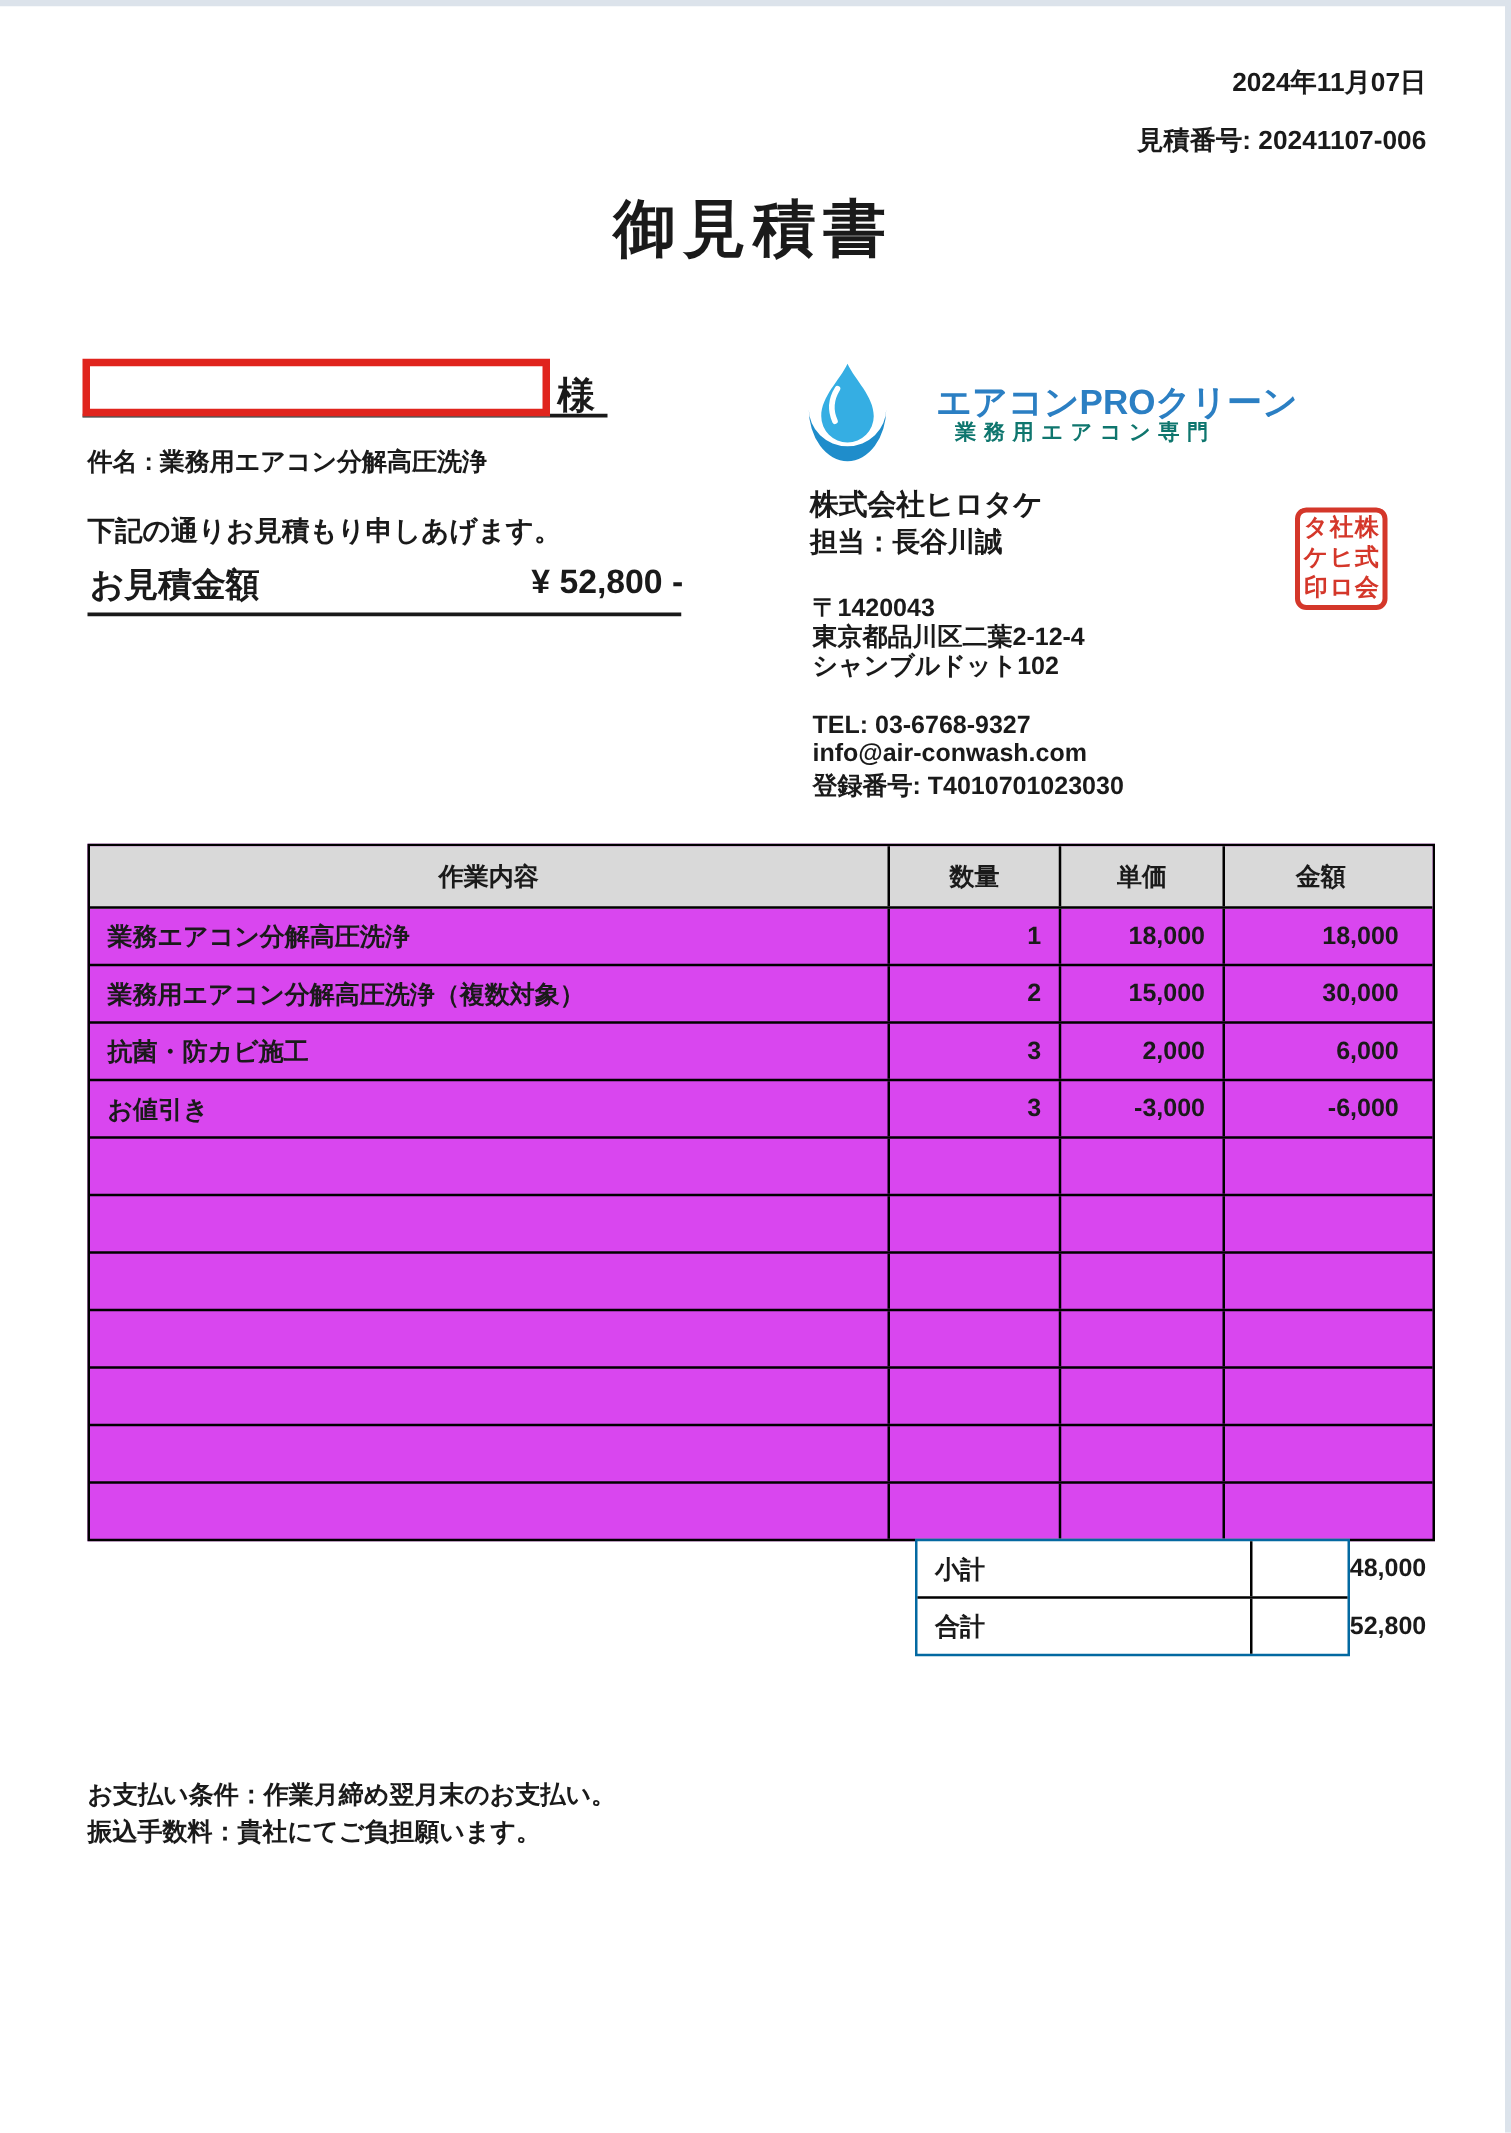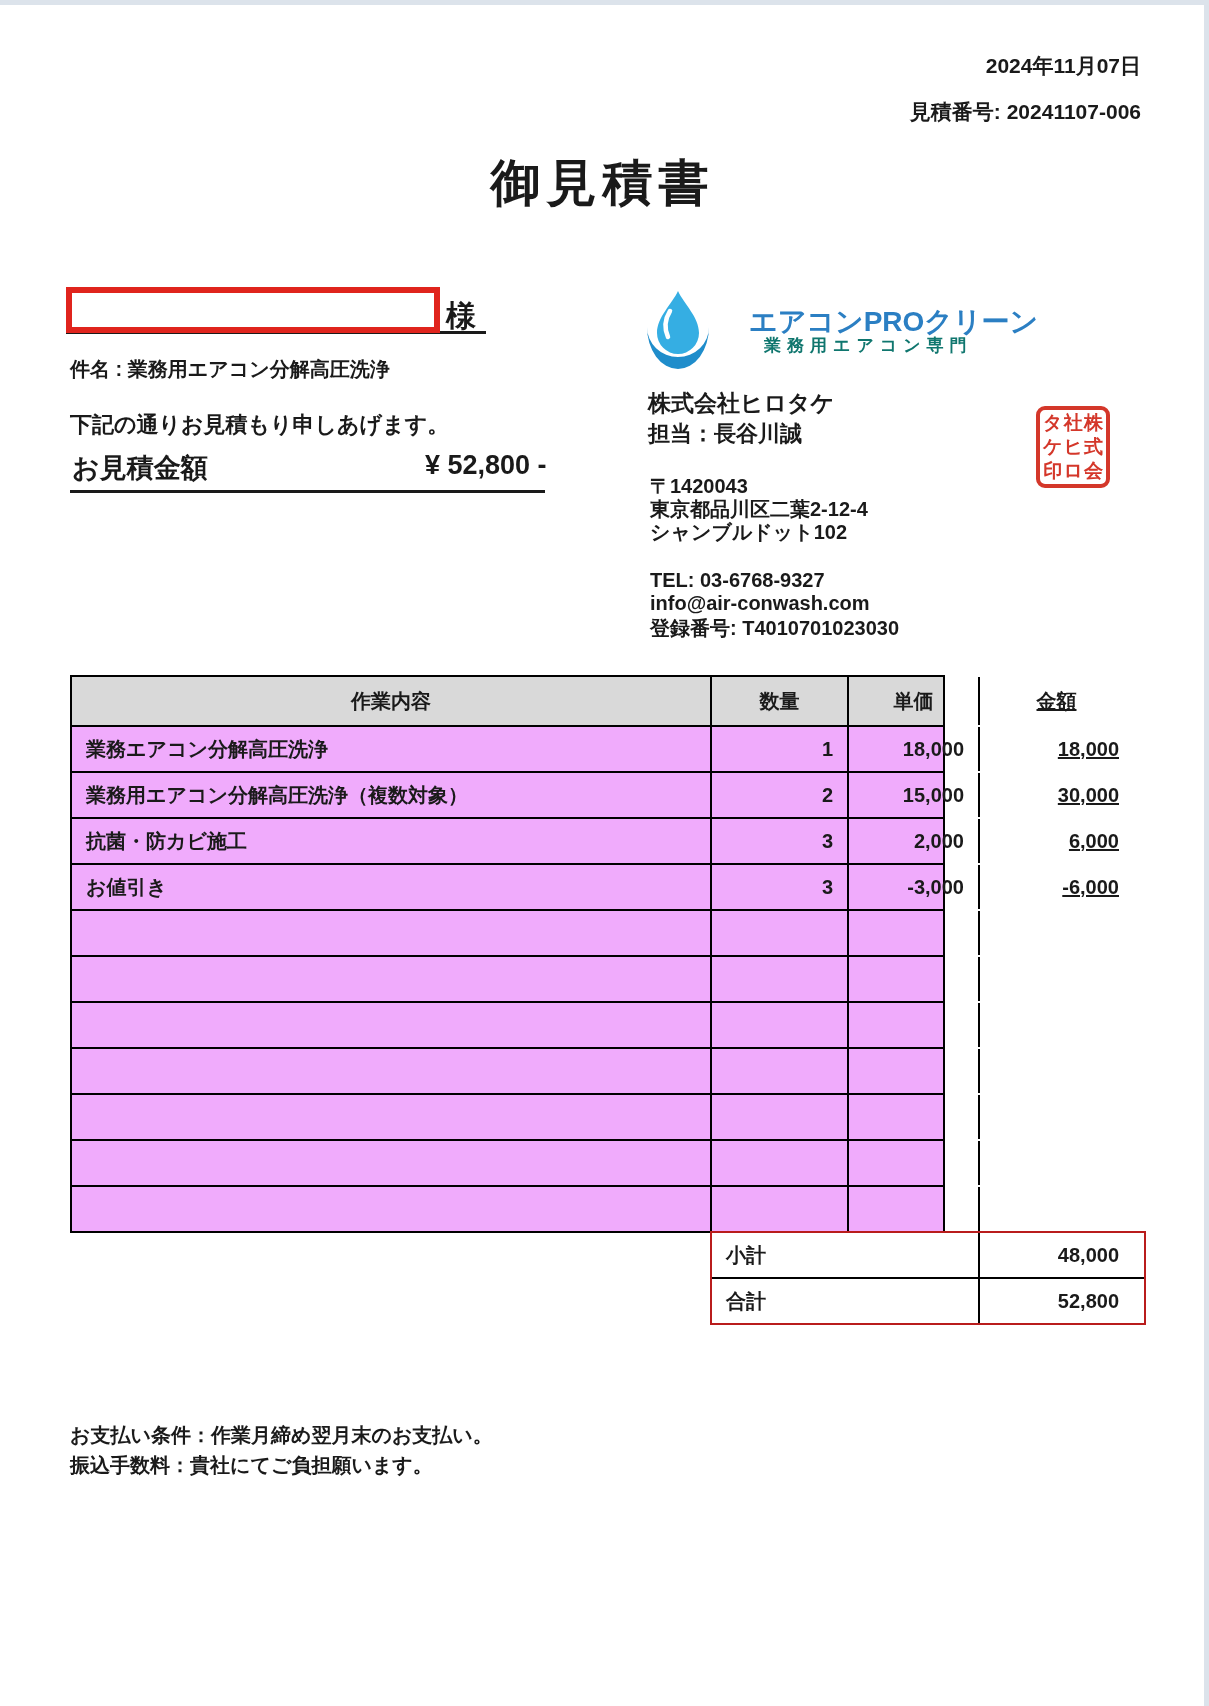--- a/index.html
+++ b/index.html
@@ -53,32 +53,32 @@
   .seal {
     top:406px; left:1036px; width:74px; height:82px;
     border:4px solid #d4372a; border-radius:9px;
     display:flex; flex-direction:row-reverse; justify-content:center; align-items:center;
     gap:1px; color:#d4372a; background:rgba(255,255,255,0);
   }
   .seal-col { display:flex; flex-direction:column; align-items:center; }
   .seal-char { font-size:19px; line-height:24px; font-weight:700; }
 
   
-  .items-table { top:675px; left:70px; width:875px; border:2px solid #000; background:#f0abfc; }
+  .items-table { top:675px; left:70px; width:1078px; border:2px solid #000; background:#d946ef; }
   .t-row { display:grid; grid-template-columns:640px 137px 131px 153px; height:46px; border-bottom:2px solid #000; }
   .t-row:last-child { height:44px; border-bottom:none; }
   .t-head { height:50px; background:#d9d9d9; }
   .t-cell { border-right:2px solid #000; display:flex; align-items:center; font-size:20px; font-weight:600; overflow:hidden; white-space:nowrap; }
-  .t-cell:last-child { border-right:none;text-decoration:underline; }
+  .t-cell:last-child { border-right:none; }
   .t-head .t-cell { justify-content:center; font-weight:700; }
   .c-desc { padding-left:14px; }
   .c-num  { justify-content:flex-end; padding-right:14px; }
 
   
-  .totals-table { top:1231px; left:710px; width:436px; border:2px solid #b91c1c; background:#fff; }
+  .totals-table { top:1231px; left:732px; width:348px; border:2px solid #0369a1; background:#fff; }
   .tt-row { display:grid; grid-template-columns:268px 153px; height:46px; border-bottom:2px solid #000; }
   .tt-row:last-child { height:44px; border-bottom:none; }
   .tt-label { border-right:2px solid #000; display:flex; align-items:center; padding-left:14px; font-size:20px; font-weight:700; }
   .tt-value { display:flex; align-items:center; justify-content:flex-end; padding-right:14px; font-size:20px; font-weight:600; }
 
   
   .note1 { top:1422px; left:70px; font-size:20px; font-weight:700; }
   .note2 { top:1452px; left:70px; font-size:20px; font-weight:700; }
 </style>
 </head>

